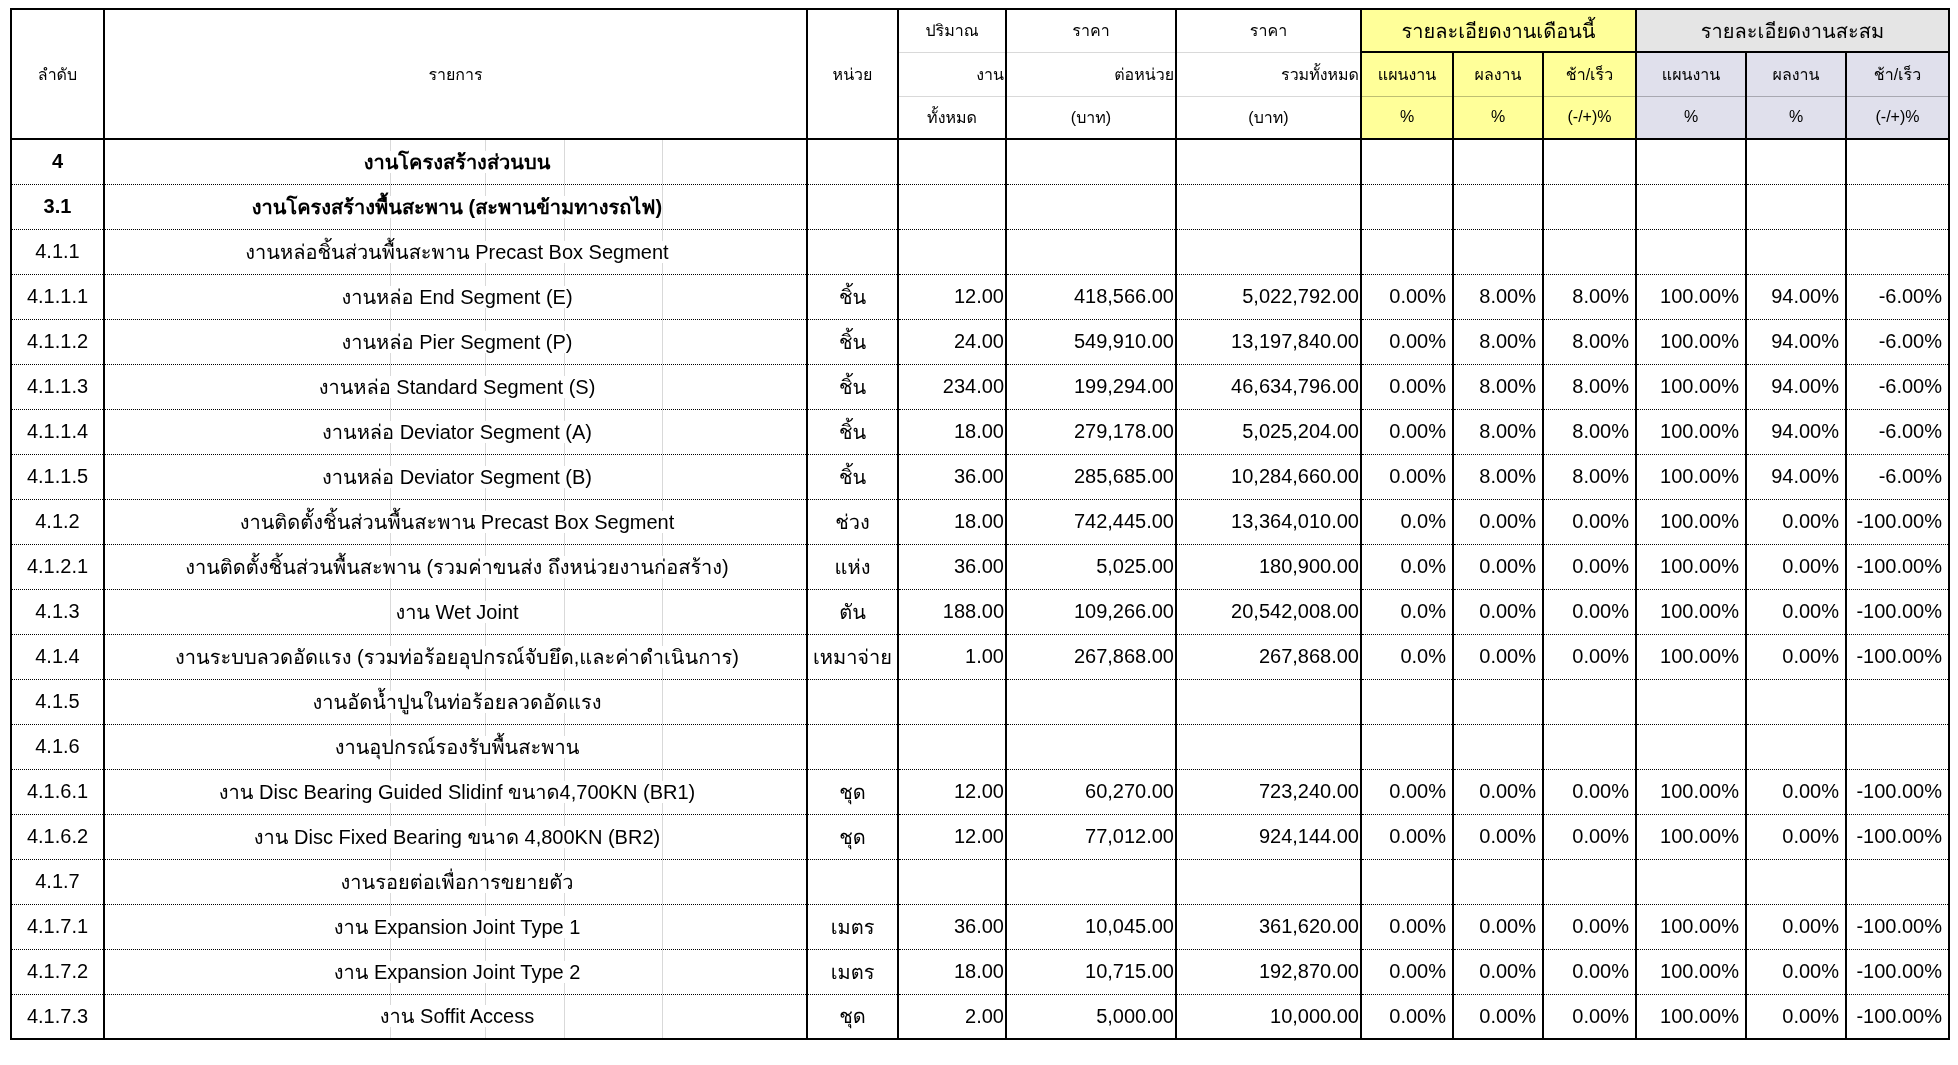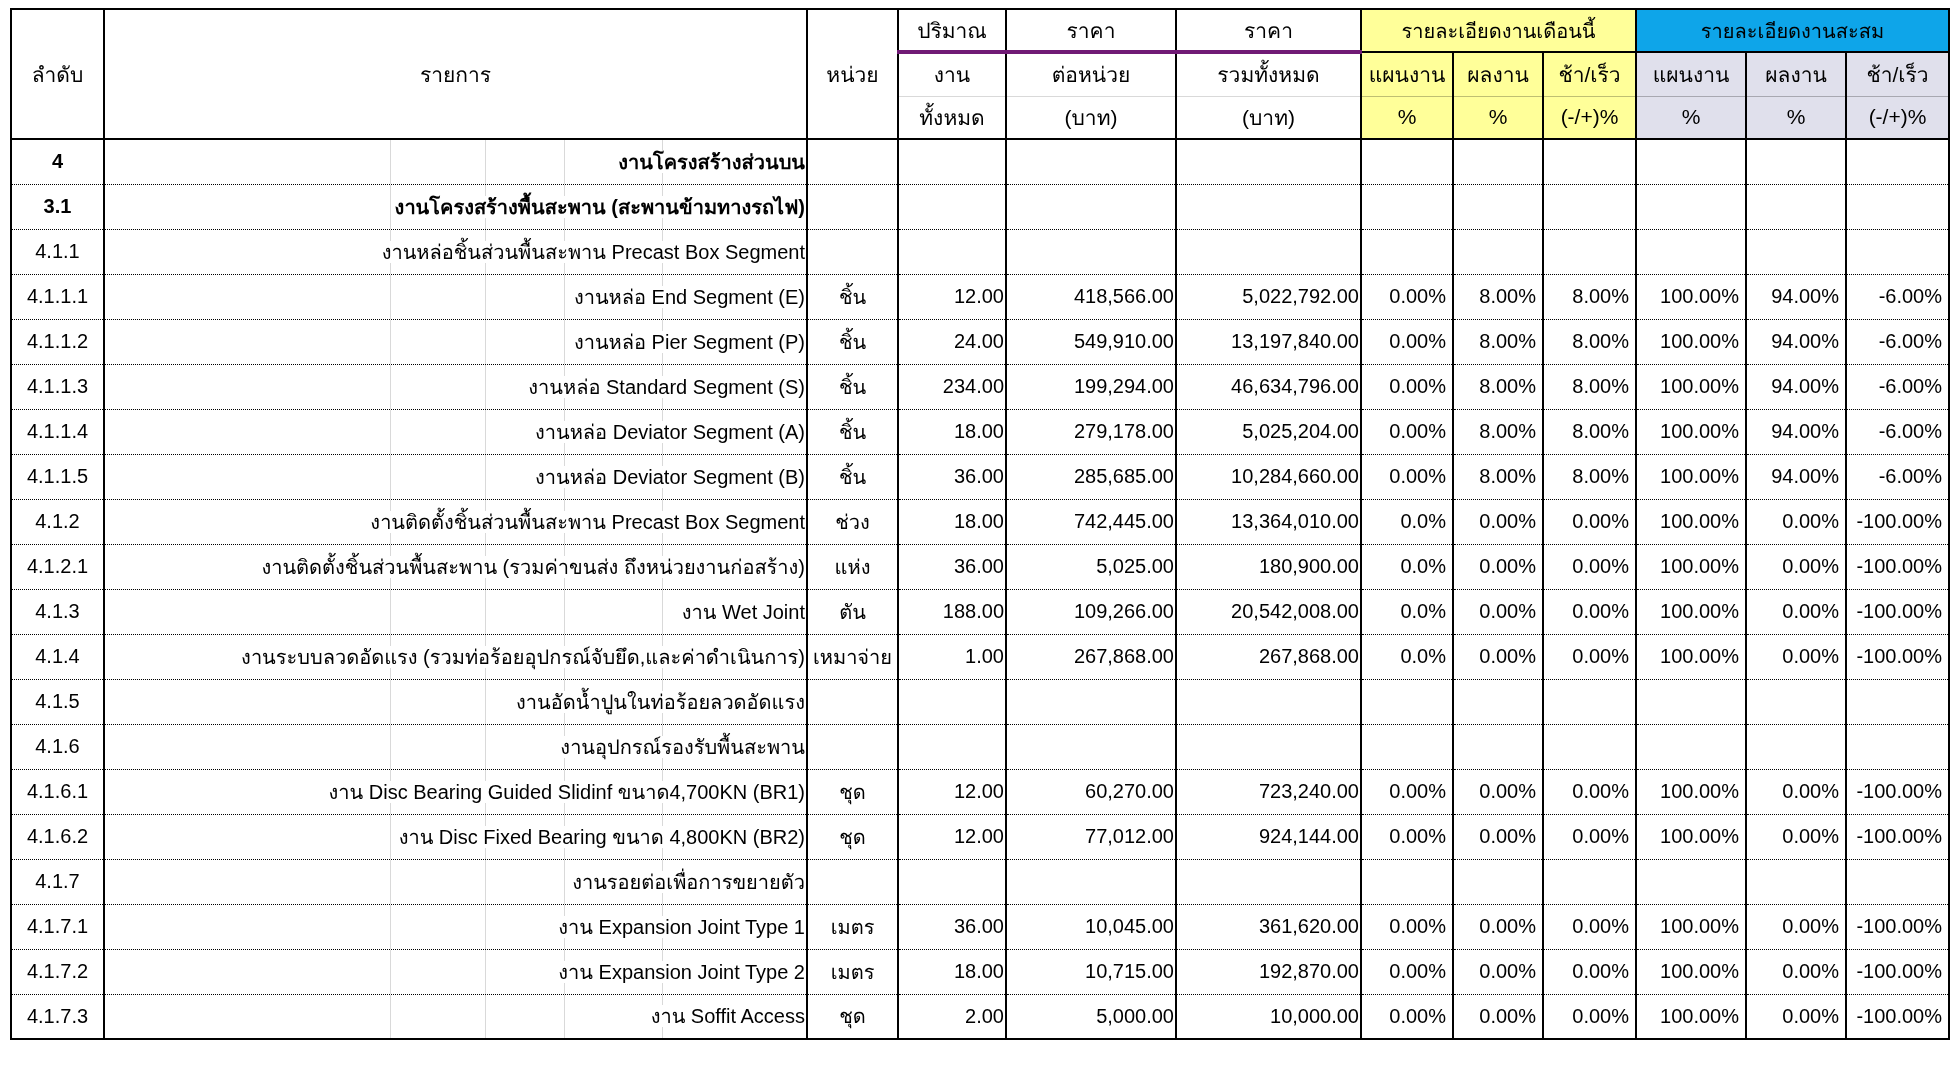--- a/index.html
+++ b/index.html
@@ -4,35 +4,35 @@
 <style>
   html,body{margin:0;padding:0;background:#fff;}
   body{width:1958px;height:1065px;font-family:"Liberation Sans","DejaVu Sans",sans-serif;color:#000;}
   .sheet{position:absolute;left:10px;top:8px;}
   table{border-collapse:collapse;table-layout:fixed;width:1938px;border:2px solid #000;}
   th,td{overflow:visible;white-space:nowrap;font-weight:normal;}
   
   thead tr.hr1{height:43px;}
   thead tr.hr2{height:44px;}
   thead tr.hr3{height:43px;}
-  thead th{border-left:2px solid #000;border-right:2px solid #000;font-size:21px;text-align:center;vertical-align:middle;background:#fff;}
+  thead th{border-left:2px solid #000;border-right:2px solid #000;font-size:16px;text-align:center;vertical-align:middle;background:#fff;}
   th.merged{border-top:2px solid #000;border-bottom:2px solid #000;}
   th.stack1{border-top:2px solid #000;border-bottom:1px solid #d9d9d9;}
-  th.stack2{border-top:4px solid #701a75;border-bottom:1px solid #d9d9d9;}
+  th.stack2{border-top:1px solid #701a75;border-bottom:1px solid #d9d9d9;text-align:right;}
   th.stack3{border-top:1px solid #d9d9d9;border-bottom:2px solid #000;}
   th.grp{border-top:2px solid #000;border-bottom:2px solid #000;font-size:20px;}
   th.gsub2{border-top:2px solid #000;border-bottom:1px solid rgba(0,0,0,0.25);}
   th.gsub3{border-top:1px solid rgba(0,0,0,0.25);border-bottom:2px solid #000;}
   
   tbody tr{height:45px;}
   tbody td{border-left:2px solid #000;border-right:2px solid #000;border-top:1px dotted #000;border-bottom:1px dotted #000;font-size:20px;vertical-align:middle;}
   tbody tr:first-child td{border-top:2px solid #000;}
   tbody tr:last-child td{border-bottom:2px solid #000;}
   td.c-no{text-align:center;}
-  td.c-desc{text-align:right;padding-left:4px;
+  td.c-desc{text-align:center;padding-left:4px;
      background-image:linear-gradient(#d9d9d9,#d9d9d9),linear-gradient(#d9d9d9,#d9d9d9),linear-gradient(#d9d9d9,#d9d9d9),linear-gradient(#d9d9d9,#d9d9d9);
      background-size:1px 100%;background-repeat:no-repeat;
      background-position:285px 0,380px 0,459px 0,557px 0;}
   td.c-desc span{background:#fff;}
   td.c-unit{text-align:center;margin-left:17px;}
   td.c-num{text-align:right;}
   td.c-pct{text-align:right;padding-right:6px;}
   tr.bold td{font-weight:bold;}
 </style>
 </head>
@@ -56,21 +56,21 @@
     </colgroup>
     <thead>
       <tr class="hr1">
         <th class="merged" rowspan="3">ลำดับ</th>
         <th class="merged" rowspan="3">รายการ</th>
         <th class="merged" rowspan="3">หน่วย</th>
         <th class="stack1">ปริมาณ</th>
         <th class="stack1">ราคา</th>
         <th class="stack1">ราคา</th>
         <th class="grp grp-month" colspan="3" style="background: rgb(255, 255, 153);">รายละเอียดงานเดือนนี้</th>
-        <th class="grp grp-cum" colspan="3" style="background: #0ea5e9;">รายละเอียดงานสะสม</th>
+        <th class="grp grp-cum" colspan="3" style="background: #e5e5e5;">รายละเอียดงานสะสม</th>
       </tr>
       <tr class="hr2">
         <th class="stack2">งาน</th>
         <th class="stack2">ต่อหน่วย</th>
         <th class="stack2">รวมทั้งหมด</th>
         <th class="gsub2 grp-month" style="background: rgb(255, 255, 153);">แผนงาน</th>
         <th class="gsub2 grp-month" style="background: rgb(255, 255, 153);">ผลงาน</th>
         <th class="gsub2 grp-month" style="background: rgb(255, 255, 153);">ช้า/เร็ว</th>
         <th class="gsub2 grp-cum" style="background: rgb(224, 224, 236);">แผนงาน</th>
         <th class="gsub2 grp-cum" style="background: rgb(224, 224, 236);">ผลงาน</th>

